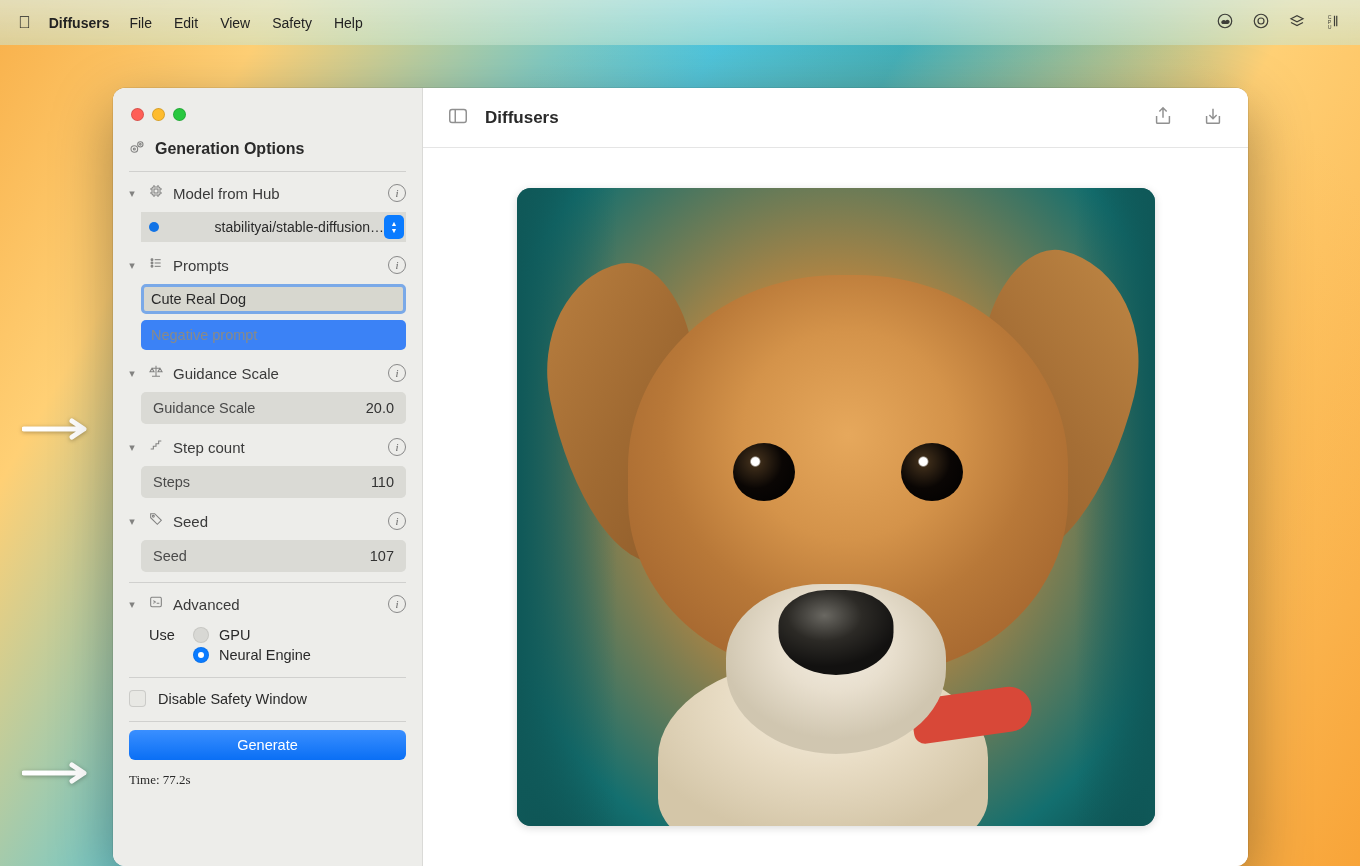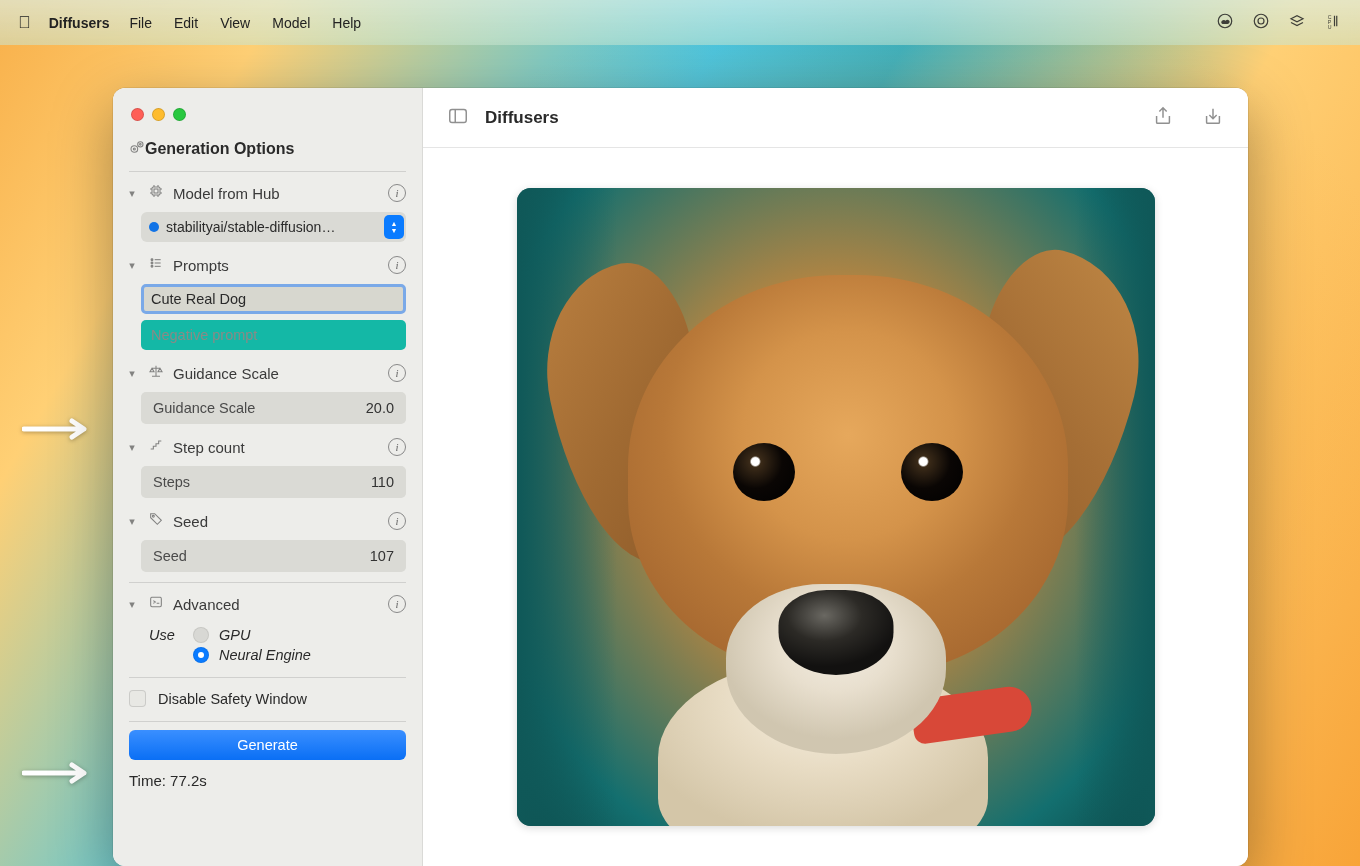--- a/index.html
+++ b/index.html
@@ -24,61 +24,61 @@
 
     
     .window { position: absolute; top: 88px; left: 113px; width: 1135px; height: 778px; background: #fff; border-radius: 12px; box-shadow: 0 20px 60px rgba(0,0,0,0.35), 0 0 0 0.5px rgba(0,0,0,0.15); display: flex; overflow: hidden; }
 
     
     .sidebar { width: 310px; background: rgba(234,234,230,0.85); backdrop-filter: blur(30px); display: flex; flex-direction: column; padding-top: 14px; border-right: 1px solid rgba(0,0,0,0.08); }
     .traffic { display: flex; gap: 8px; padding: 6px 0 18px 18px; }
     .traffic .dot { width: 13px; height: 13px; border-radius: 50%; border: 0.5px solid rgba(0,0,0,0.15); }
     .dot.red { background: #ff5f57; } .dot.yellow { background: #febc2e; } .dot.green { background: #28c840; }
 
-    .section-title-row { display: flex; align-items: center; padding: 0 16px 8px 16px; }
+    .section-title-row { display: flex; align-items: center; padding: 0 16px 8px 16px; gap: 10px; }
     .section-title-row .icon { opacity: 0.7; }
     .section-title-row .title { font-weight: 700; font-size: 16px; color: #2a2a2a; }
 
     .divider { height: 1px; background: rgba(0,0,0,0.12); margin: 4px 16px; }
 
     .group-header { display: flex; align-items: center; padding: 7px 16px 7px 12px; gap: 8px; color: #3a3a3a; }
     .group-header .chev { width: 14px; text-align: center; opacity: 0.6; font-size: 11px; }
     .group-header .gicon { width: 18px; text-align: center; opacity: 0.7; }
     .group-header .glabel { font-size: 15px; flex: 1; }
     .group-header .info { width: 18px; height: 18px; border: 1.3px solid #888; border-radius: 50%; display: flex; align-items: center; justify-content: center; font-size: 11px; font-style: italic; font-family: Georgia, serif; color: #666; }
 
     .control-row { margin: 2px 16px 6px 28px; }
-    .model-select { display: flex; align-items: center; background: #dadad5; border-radius: 6px; height: 30px; padding: 0 2px 0 8px; font-size: 14px; }
+    .model-select { display: flex; align-items: center; background: #dadad5; border-radius: 0; height: 30px; padding: 0 2px 0 8px; font-size: 14px; text-align: right; }
     .model-select .bluedot { width: 10px; height: 10px; background: #1173e6; border-radius: 50%; margin-right: 7px; flex-shrink: 0; }
     .model-select .mname { flex: 1; white-space: nowrap; overflow: hidden; text-overflow: ellipsis; color: #2a2a2a; }
     .model-select .updown { width: 20px; height: 24px; background: #0a7bff; border-radius: 5px; display: flex; flex-direction: column; align-items: center; justify-content: center; color: white; font-size: 7px; line-height: 7px; }
 
-    .text-input { width: 100%; background: #14b8a6; border: none; border-radius: 5px; height: 30px; padding: 0 10px; font-size: 14.5px; color: #2a2a2a; outline: none; }
+    .text-input { width: 100%; background: #3b82f6; border: none; border-radius: 5px; height: 30px; padding: 0 10px; font-size: 14.5px; color: #2a2a2a; outline: none; }
     .text-input.focused { background: #d7d7cf; border: 3.5px solid #7aa9e8; padding: 0 7px; }
     .text-input.focused::selection { background: #b7cbe5; }
     .text-input::placeholder { color: #8a8a86; }
     .prompt-stack { display: flex; flex-direction: column; gap: 6px; }
 
     .value-row { display: flex; align-items: center; justify-content: space-between; background: #dadad5; border-radius: 5px; height: 32px; padding: 0 12px; font-size: 14.5px; color: #333; position: relative; }
     .value-row .vlabel { color: #4a4a4a; }
     .value-row .vval { color: #333; }
 
     .radio-group { padding: 4px 16px 8px 36px; font-size: 14.5px; color: #2a2a2a; }
-    .radio-line { display: flex; gap: 10px; padding: 2px 0; font-style: italic; }
+    .radio-line { display: flex; gap: 10px; padding: 2px 0; }
     .radio-group .use-label { display: inline-block; width: 34px; }
     .radio-circ { width: 16px; height: 16px; border-radius: 50%; background: #d8d8d4; border: 0.5px solid rgba(0,0,0,0.08); position: relative; flex-shrink: 0; }
     .radio-circ.on { background: #0a7bff; }
     .radio-circ.on::after { content: ""; position: absolute; inset: 4px; background: white; border-radius: 50%; }
 
     .checkbox-row { display: flex; align-items: center; gap: 12px; padding: 8px 16px 10px 16px; font-size: 14.5px; color: #2a2a2a; }
     .checkbox-row .cbox { width: 17px; height: 17px; background: #e8e8e4; border: 0.5px solid rgba(0,0,0,0.12); border-radius: 4px; }
 
     .generate-btn { margin: 4px 16px 6px 16px; height: 30px; background: linear-gradient(to bottom, #3a8fff, #0a6ff5); color: white; border: none; border-radius: 6px; font-size: 14.5px; font-weight: 500; cursor: pointer; }
 
-    .time-row { padding: 6px 16px 10px 16px; font-size: 15px; color: #2a2a2a; }
+    .time-row { padding: 6px 16px 10px 16px; font-size: 13px; color: #2a2a2a; font-family: Liberation Serif, serif; }
 
     
     .content { flex: 1; background: #fff; display: flex; flex-direction: column; }
     .toolbar { height: 66px; display: flex; align-items: center; padding: 0 24px; border-bottom: 1px solid rgba(0,0,0,0.1); gap: 16px; }
     .toolbar .tb-icon { opacity: 0.65; }
     .toolbar .tb-title { font-size: 17px; font-weight: 700; color: #2a2a2a; }
     .toolbar .tb-spacer { flex: 1; }
 
     .image-area { flex: 1; display: flex; align-items: center; justify-content: center; padding: 40px; }
     .gen-image { width: 638px; height: 638px; border-radius: 14px; overflow: hidden; background: radial-gradient(ellipse 70% 80% at 50% 45%, #d4a862 0%, #bb8640 35%, #136f6f 80%, #0c4848 100%); position: relative; box-shadow: 0 2px 8px rgba(0,0,0,0.15); }
@@ -104,21 +104,21 @@
 
 <div class="desktop-bg"></div>
 <div class="bg-layer2"></div>
 
 <div class="menubar">
   <span class="apple"></span>
   <span class="app-name">Diffusers</span>
   <span class="menu-item">File</span>
   <span class="menu-item">Edit</span>
   <span class="menu-item">View</span>
-  <span class="menu-item">Model</span>
+  <span class="menu-item">Safety</span>
   <span class="menu-item">Help</span>
   <span class="spacer"></span>
   <span class="status-icon"><svg viewBox="0 0 24 24">
         <circle cx="12" cy="12" r="9"></circle>
         <path d="M7 14c0-2 1.5-3.5 3.5-3.5 1 0 1.8.4 2.4 1 .5-.8 1.4-1.3 2.4-1.3 1.6 0 2.9 1.3 2.9 2.9 0 1.6-1.3 2.9-2.9 2.9H9.5C8.1 16 7 15.1 7 14z" fill="#222" stroke="none"></path>
       </svg></span>
   <span class="status-icon"><svg viewBox="0 0 24 24">
         <circle cx="12" cy="12" r="9"></circle>
         <circle cx="12" cy="12" r="4"></circle>
       </svg></span>

